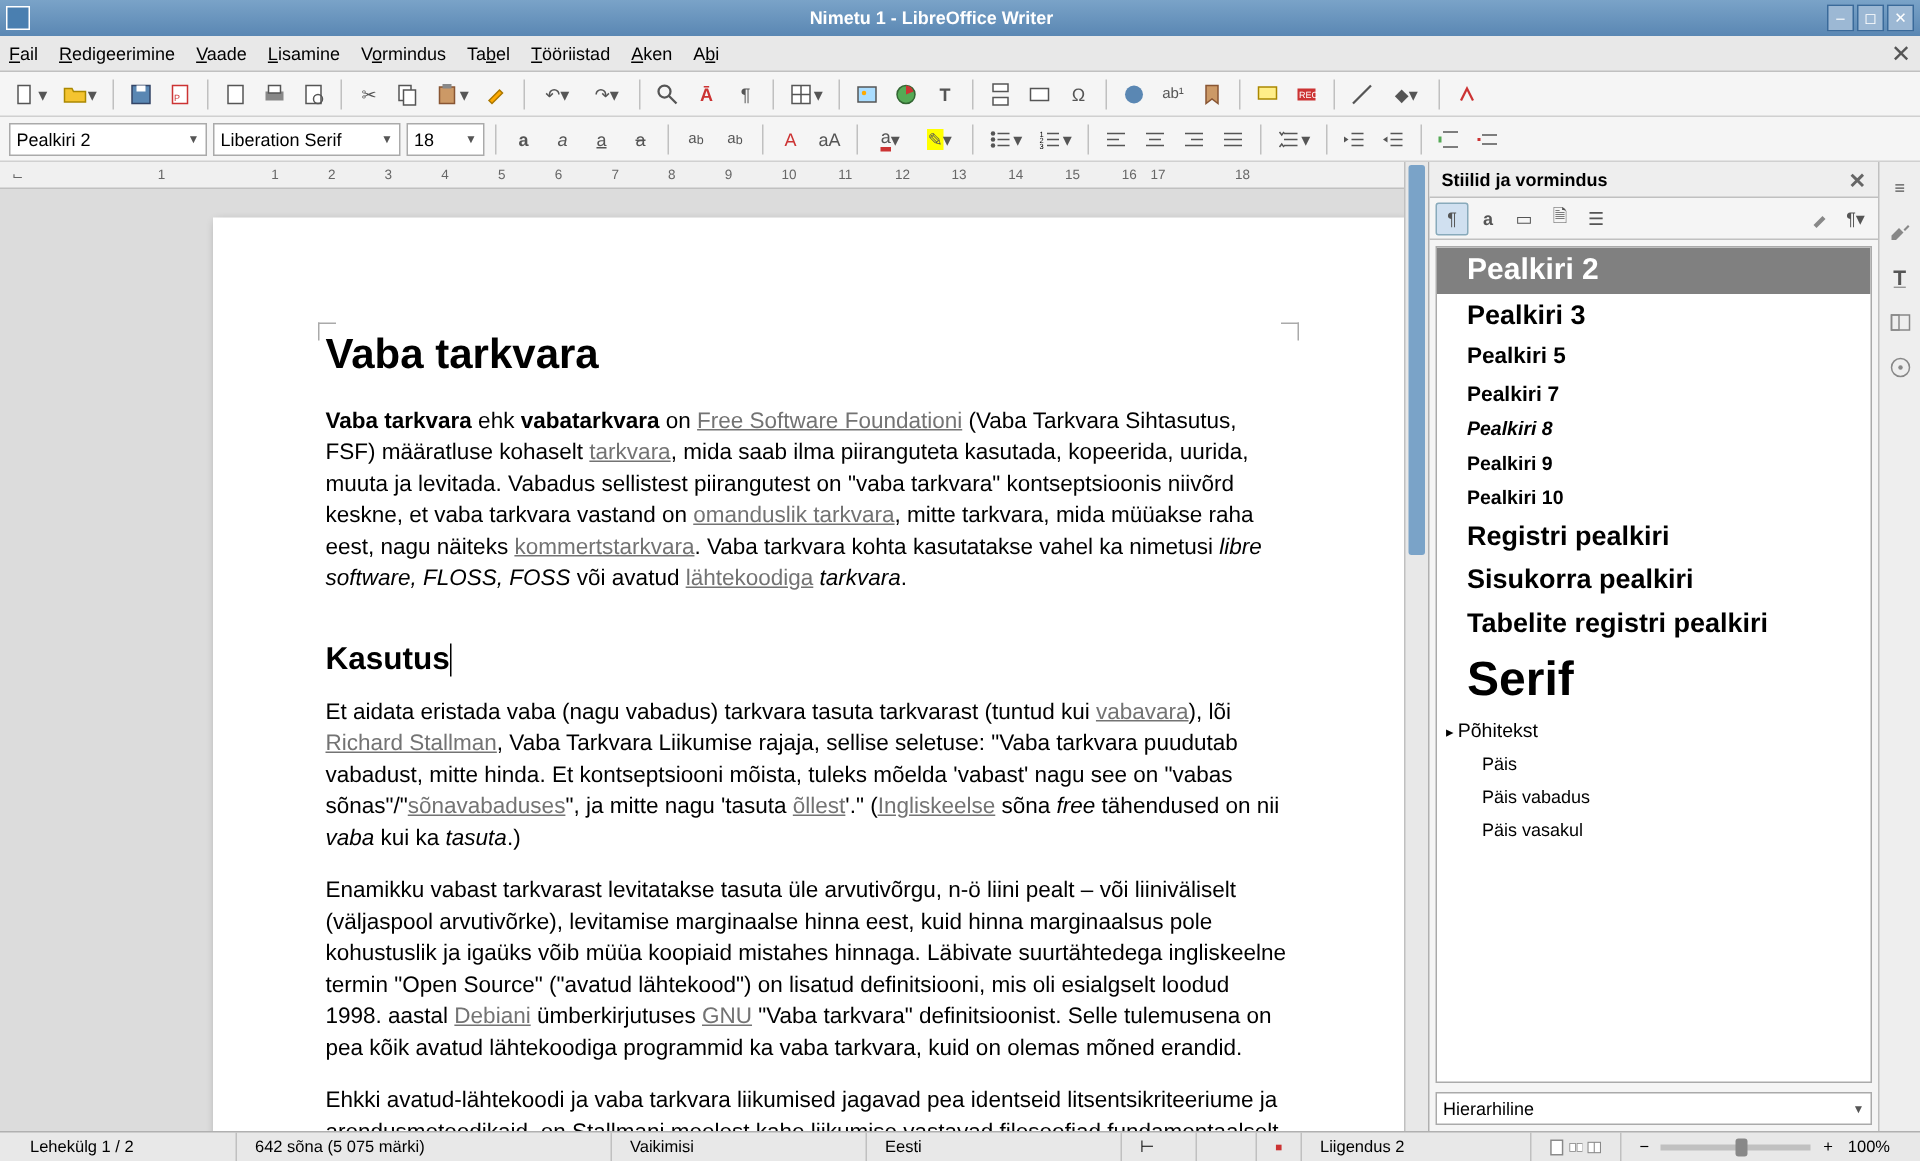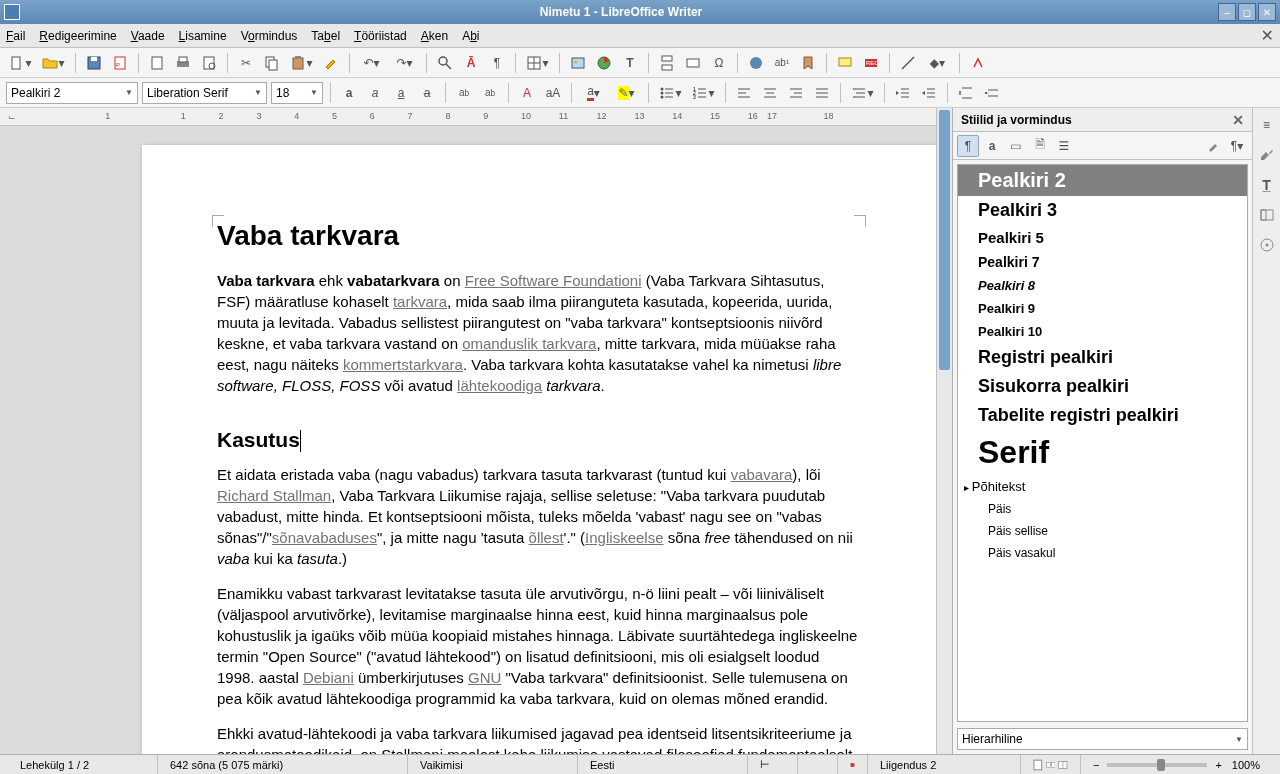--- a/index.html
+++ b/index.html
@@ -410,21 +410,21 @@
         <div class="style-item" style="font-size:14px;font-weight:bold;">Pealkiri 7</div>
         <div class="style-item" style="font-size:13px;font-weight:bold;font-style:italic;">Pealkiri 8</div>
         <div class="style-item" style="font-size:13px;font-weight:bold;">Pealkiri 9</div>
         <div class="style-item" style="font-size:13px;font-weight:bold;">Pealkiri 10</div>
         <div class="style-item" style="font-size:18px;font-weight:bold;">Registri pealkiri</div>
         <div class="style-item" style="font-size:18px;font-weight:bold;">Sisukorra pealkiri</div>
         <div class="style-item" style="font-size:18px;font-weight:bold;">Tabelite registri pealkiri</div>
         <div class="style-item" style="font-size:32px;font-weight:bold;">Serif</div>
         <div class="style-item tree" style="font-size:13px;">Põhitekst</div>
         <div class="style-item sub" style="font-size:12px;">Päis</div>
-        <div class="style-item sub" style="font-size:12px;">Päis sellise</div>
+        <div class="style-item sub" style="font-size:12px;">Päis vabadus</div>
         <div class="style-item sub" style="font-size:12px;">Päis vasakul</div>
       </div>
     <div class="combo side-combo">
         <span>Hierarhiline</span>
         <span class="arrow">▼</span>
       </div>
   </div>
   <div class="sidebar-r">
     <div class="sb">≡</div>
     <div class="sb">

